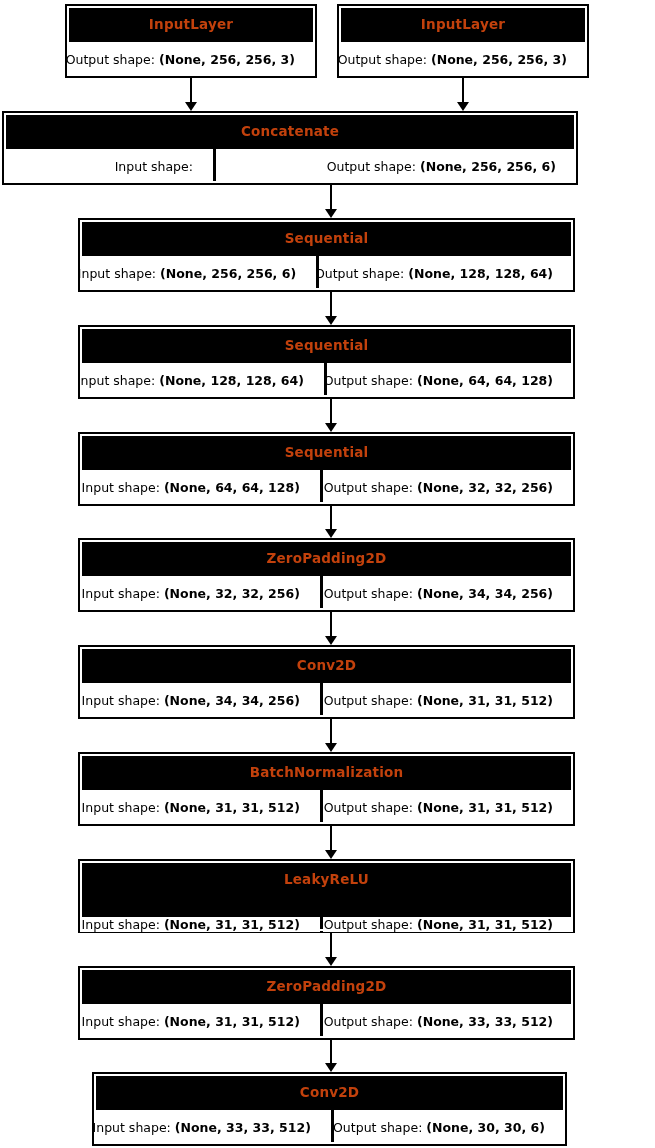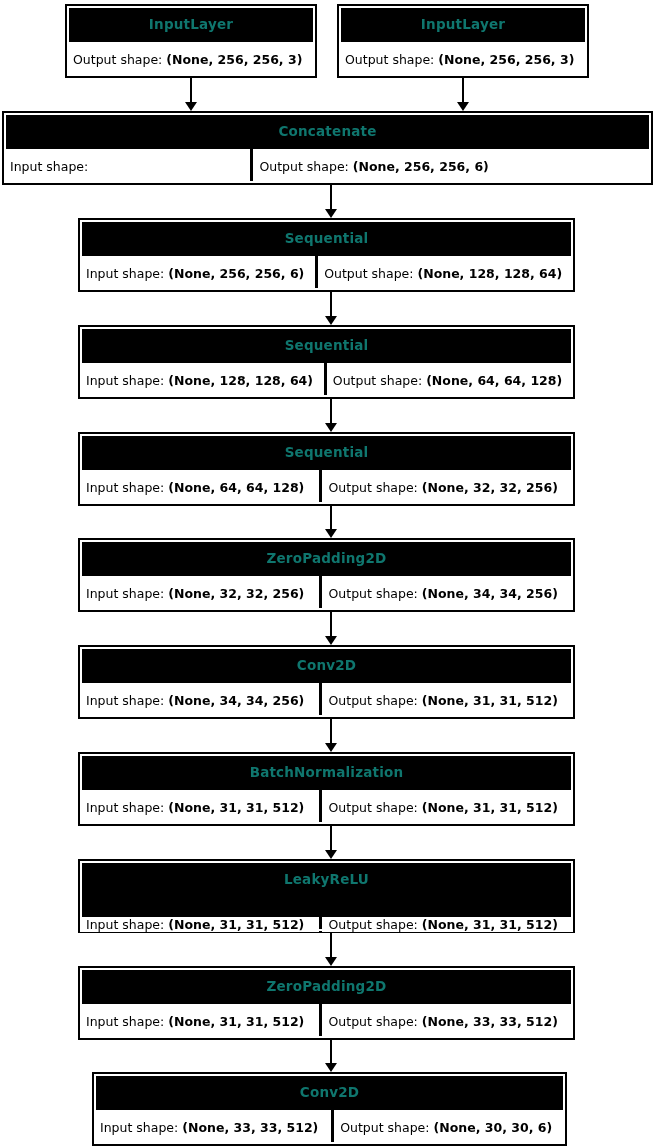--- a/index.html
+++ b/index.html
@@ -23,46 +23,46 @@
     border: 2px solid #000000;
     box-shadow: inset 0 0 0 2px #ffffff; 
     display: flex;
     flex-direction: column;
   }
   .node-title {
     flex: 0 0 36px;
     display: flex;
     align-items: center;
     justify-content: center;
-    color: #0f766e;
+    color: #c2410c;
     font-weight: bold;
     font-size: 13.5px;
     letter-spacing: 0.2px;
     position: relative;
     z-index: 1;
   }
   .node-body {
     flex: 1 1 auto;
     display: flex;
     gap: 3px;
     background: transparent;
     position: relative;
     z-index: 1;
   }
   .cell {
     flex: 1 1 auto;
     background: #ffffff;
     color: #000000;
     display: flex;
     align-items: center;
-    justify-content: flex-start;
+    justify-content: flex-end;
     white-space: nowrap;
     overflow: hidden;
     font-size: 12.5px;
-    padding: 0 6px;
+    padding: 0 20px;
   }
   .cell b { margin-left: 4px; }
   .edge-line {
     position: absolute;
     width: 2px;
     background: #000000;
   }
   .edge-head {
     position: absolute;
     width: 0;
@@ -87,21 +87,21 @@
     </div>
     <div class="node" style="left: 337px; top: 4px; width: 252px;">
       <div class="node-title">InputLayer</div>
       <div class="node-body">
         <div class="cell">
           <span>Output shape:</span>
           <b>(None, 256, 256, 3)</b>
         </div>
       </div>
     </div>
-    <div class="node" style="left: 2px; top: 111px; width: 651px;">
+    <div class="node" style="left: 2px; top: 111px; width: 576px;">
       <div class="node-title">Concatenate</div>
       <div class="node-body">
         <div class="cell">
           <span>Input shape:</span>
         </div>
         <div class="cell">
           <span>Output shape:</span>
           <b>(None, 256, 256, 6)</b>
         </div>
       </div>

